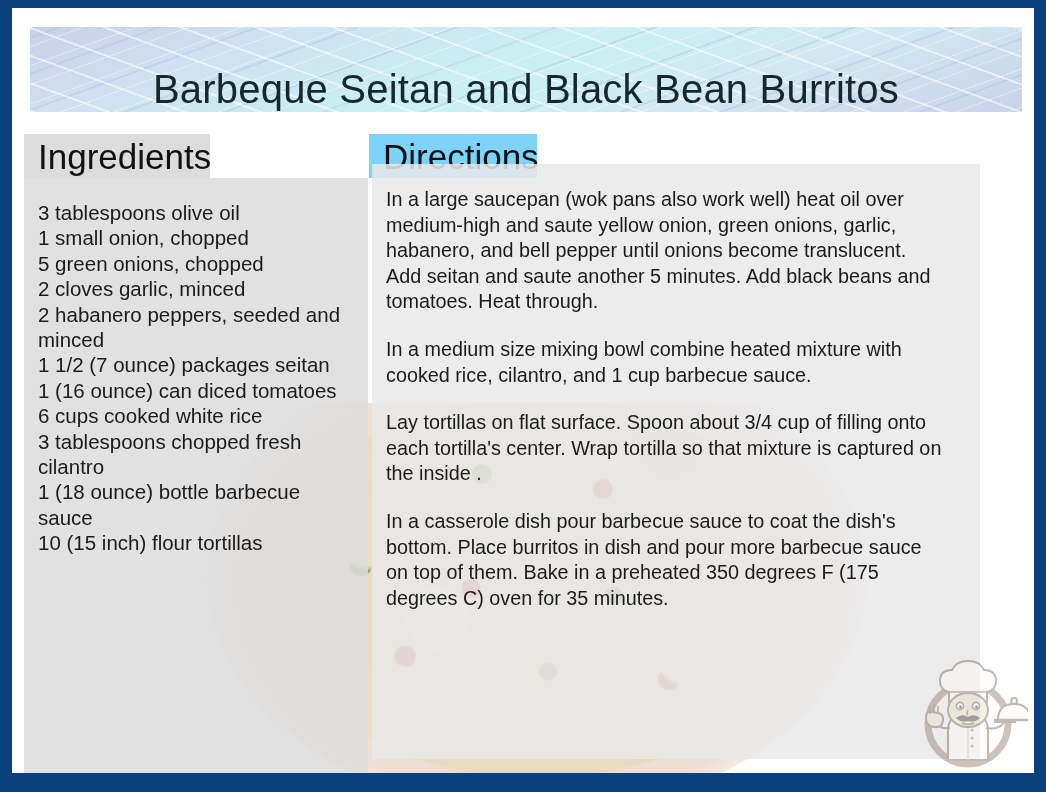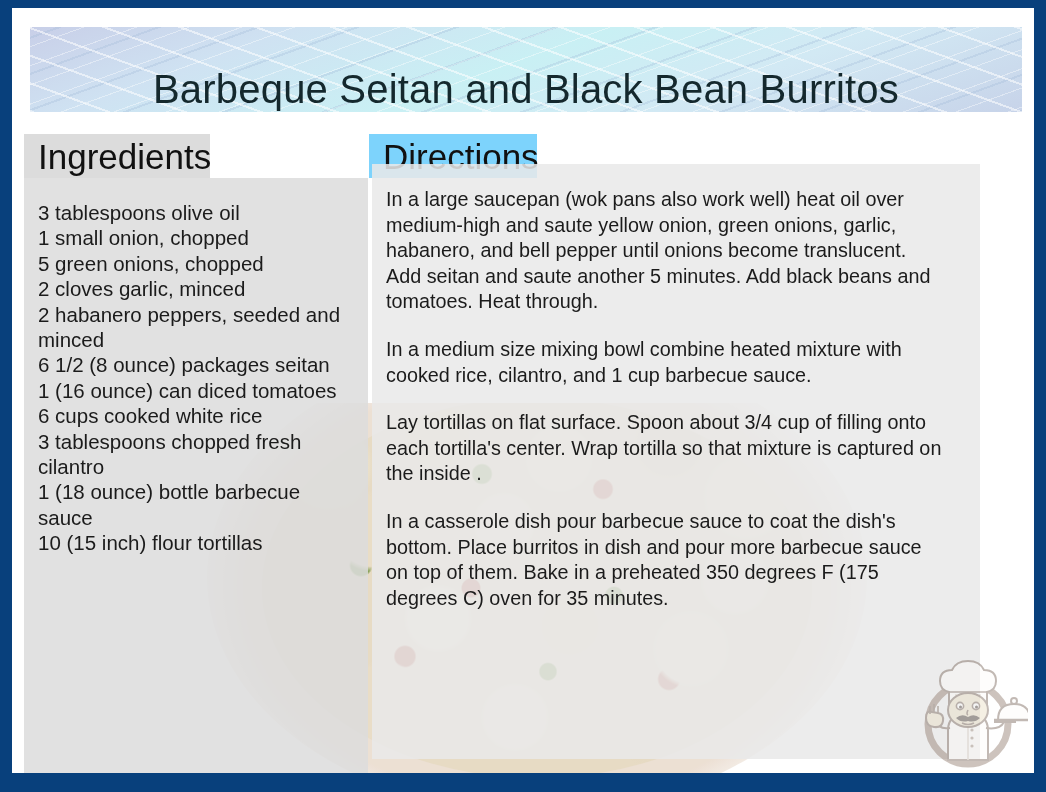--- a/index.html
+++ b/index.html
@@ -188,21 +188,21 @@
       <span>Directions</span>
     </div>
 
     <div class="panel" id="panel-ingredients">
       <ul class="ing-list" id="ingredients-list">
           <li>3 tablespoons olive oil</li>
           <li>1 small onion, chopped</li>
           <li>5 green onions, chopped</li>
           <li>2 cloves garlic, minced</li>
           <li>2 habanero peppers, seeded and minced</li>
-          <li>6 1/2 (8 ounce) packages seitan</li>
+          <li>1 1/2 (7 ounce) packages seitan</li>
           <li>1 (16 ounce) can diced tomatoes</li>
           <li>6 cups cooked white rice</li>
           <li>3 tablespoons chopped fresh cilantro</li>
           <li>1 (18 ounce) bottle barbecue sauce</li>
           <li>10 (15 inch) flour tortillas</li>
         </ul>
     </div>
 
     <div class="panel" id="panel-directions">
       <div id="directions-steps">

